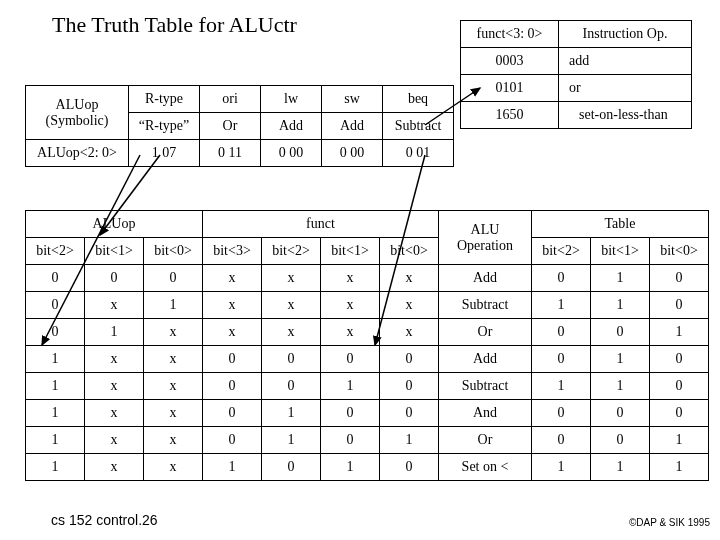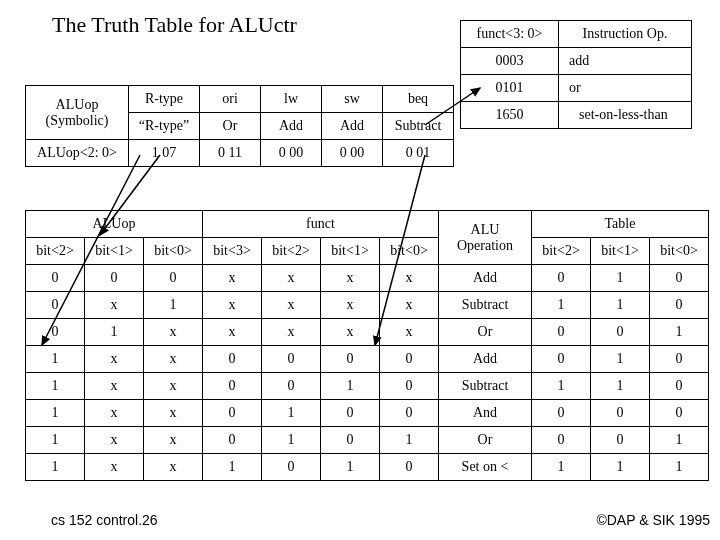--- a/index.html
+++ b/index.html
@@ -44,21 +44,21 @@
     bottom: 12px;
     font-size: 14px;
     font-family: Arial, sans-serif;
     color: #000;
     margin-left: 41px;
   }
   .footer-right {
     position: absolute;
     right: 10px;
     bottom: 12px;
-    font-size: 14px;
+    font-size: 10px;
     font-family: Arial, sans-serif;
     color: #000;
   }
   svg.arrows {
     position: absolute;
     left: 0;
     top: 0;
     pointer-events: none;
   }
 </style>

